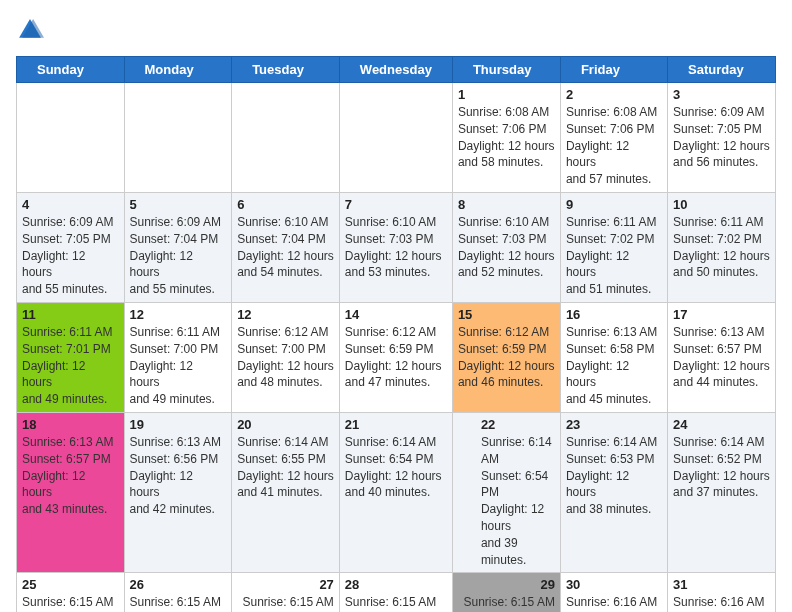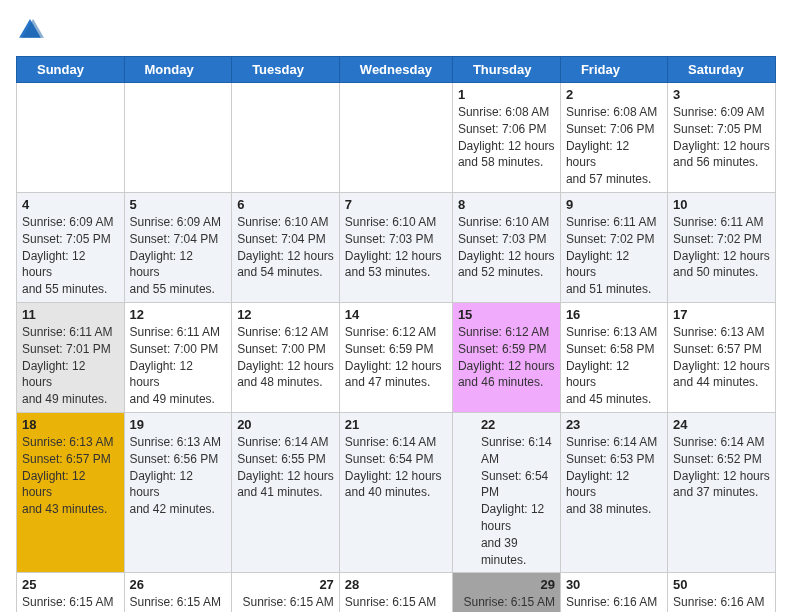--- a/index.html
+++ b/index.html
@@ -200,21 +200,21 @@
         </td>
         <td style="background: rgb(240, 244, 248);">
           <div class="day-num">10</div>
           <div class="day-info" style="white-space: pre-line;">Sunrise: 6:11 AM
 Sunset: 7:02 PM
 Daylight: 12 hours
 and 50 minutes.</div>
         </td>
       </tr>
       <tr>
-        <td style="background: #e5e5e5;">
+        <td style="background: #84cc16;">
           <div class="day-num">11</div>
           <div class="day-info" style="white-space: pre-line;">Sunrise: 6:11 AM
 Sunset: 7:01 PM
 Daylight: 12 hours
 and 49 minutes.</div>
         </td>
         <td style="background: rgb(255, 255, 255);">
           <div class="day-num">12</div>
           <div class="day-info" style="white-space: pre-line;">Sunrise: 6:11 AM
 Sunset: 7:00 PM
@@ -228,21 +228,21 @@
 Daylight: 12 hours
 and 48 minutes.</div>
         </td>
         <td style="background: rgb(255, 255, 255);">
           <div class="day-num">14</div>
           <div class="day-info" style="white-space: pre-line;">Sunrise: 6:12 AM
 Sunset: 6:59 PM
 Daylight: 12 hours
 and 47 minutes.</div>
         </td>
-        <td style="background: #f0abfc;">
+        <td style="background: #fdba74;">
           <div class="day-num">15</div>
           <div class="day-info" style="white-space: pre-line;">Sunrise: 6:12 AM
 Sunset: 6:59 PM
 Daylight: 12 hours
 and 46 minutes.</div>
         </td>
         <td style="background: rgb(255, 255, 255);">
           <div class="day-num">16</div>
           <div class="day-info" style="white-space: pre-line;">Sunrise: 6:13 AM
 Sunset: 6:58 PM
@@ -251,21 +251,21 @@
         </td>
         <td style="background: rgb(255, 255, 255); border-radius: 23px;">
           <div class="day-num">17</div>
           <div class="day-info" style="white-space: pre-line;">Sunrise: 6:13 AM
 Sunset: 6:57 PM
 Daylight: 12 hours
 and 44 minutes.</div>
         </td>
       </tr>
       <tr>
-        <td style="background: #eab308;">
+        <td style="background: #ec4899;">
           <div class="day-num">18</div>
           <div class="day-info" style="white-space: pre-line;">Sunrise: 6:13 AM
 Sunset: 6:57 PM
 Daylight: 12 hours
 and 43 minutes.</div>
         </td>
         <td style="background: rgb(240, 244, 248);">
           <div class="day-num">19</div>
           <div class="day-info" style="white-space: pre-line;">Sunrise: 6:13 AM
 Sunset: 6:56 PM
@@ -345,21 +345,21 @@
 and 32 minutes.</div>
         </td>
         <td style="background: rgb(255, 255, 255);">
           <div class="day-num">30</div>
           <div class="day-info" style="white-space: pre-line;">Sunrise: 6:16 AM
 Sunset: 6:47 PM
 Daylight: 12 hours
 and 31 minutes.</div>
         </td>
         <td style="background: rgb(255, 255, 255);">
-          <div class="day-num">50</div>
+          <div class="day-num">31</div>
           <div class="day-info" style="white-space: pre-line;">Sunrise: 6:16 AM
 Sunset: 6:47 PM
 Daylight: 12 hours
 and 30 minutes.</div>
         </td>
       </tr>
     </tbody>
 </table>
 
 </body></html>

